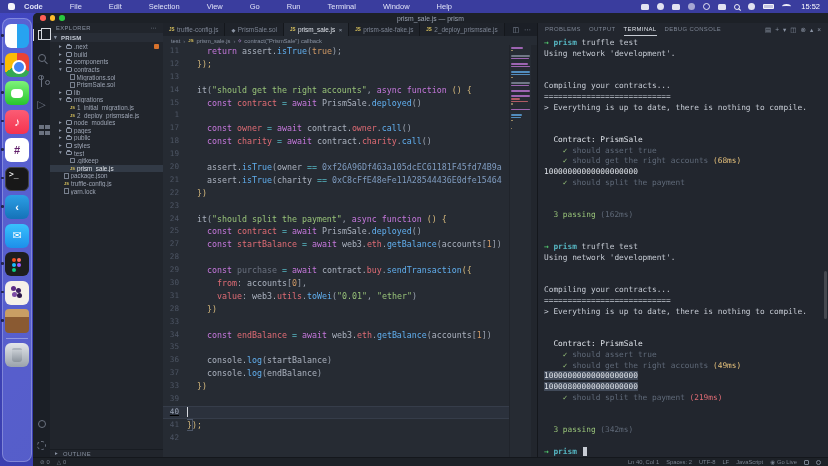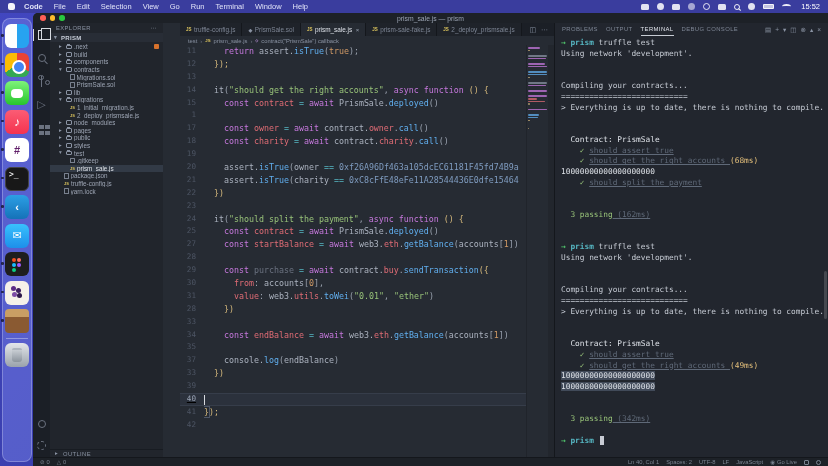--- a/index.html
+++ b/index.html
@@ -6,21 +6,21 @@
   html,body { width:828px; height:466px; overflow:hidden; background:#2e339f;
     font-family:"Liberation Sans", sans-serif; }
   .screen { position:relative; width:828px; height:466px;
     background:linear-gradient(135deg,#4247c0 0%,#3a3fae 40%,#2c31a0 100%); }
 
   
   .menubar { position:absolute; left:0; top:0; width:828px; height:13px;
     background:#3a3d9e; display:flex; align-items:center; padding:0 8px;
     color:#eef0ff; font-size:7.5px; z-index:30; }
   .apple-blob { width:7px; height:7px; background:#fff; border-radius:2px 3px 2px 2px; margin-right:9px; opacity:.95; }
-  .menu-items { display:flex; gap:11px; }
+  .menu-items { display:flex; gap:27px; }
   .menu-item { opacity:.92; }
   .menu-item.app-name { font-weight:bold; }
   .mb-right { margin-left:auto; display:flex; align-items:center; gap:8px; }
   .mb-icon { display:inline-block; width:8px; height:6px; background:rgba(255,255,255,.85); border-radius:1.5px; }
   .mb-icon.ic-globe,.mb-icon.ic-record,.mb-icon.ic-focus,.mb-icon.ic-moon { width:7px;height:7px;border-radius:50%; }
   .mb-icon.ic-record { background:rgba(255,255,255,.55); }
   .mb-icon.ic-focus { background:none; border:1.5px solid rgba(255,255,255,.85); }
   .mb-icon.ic-spotlight { background:none; border:1.3px solid rgba(255,255,255,.9); width:6px;height:6px;border-radius:50%; position:relative; }
   .mb-icon.ic-spotlight::after { content:''; position:absolute; right:-2px; bottom:-2px; width:3px;height:1.3px;background:rgba(255,255,255,.9); transform:rotate(40deg); }
   .mb-icon.ic-wifi { background:none; border-top:2px solid rgba(255,255,255,.9); border-radius:50% 50% 0 0; width:9px; height:5px; }
@@ -109,21 +109,21 @@
   .tw-folder { width:6px; height:4.5px; border:0.8px solid #8a93a3; border-radius:1px; position:relative; }
   .tw-folder::before { content:''; position:absolute; left:0; top:-1.6px; width:2.5px; height:1.2px; background:#8a93a3; }
   .tw-file { width:4.5px; height:5.5px; border:0.8px solid #79818f; border-radius:0.5px; margin-left:5px; }
   .tw-filejs { font-size:4px; font-weight:bold; color:#d8c15c; margin-left:5px; }
   .tree-label { overflow:hidden; }
   .tree-badge { width:5px; height:5px; background:#d7722c; border-radius:1px; margin-left:auto; margin-right:4px; }
   .outline-row { height:8px; display:flex; align-items:center; gap:3px; padding:0 5px; font-size:5.8px;
     letter-spacing:.4px; color:#8a93a3; border-top:1px solid #181c22; }
 
   
-  .editor-group { width:374px; flex:0 0 auto; display:flex; flex-direction:column; min-width:0; background:#262b33;margin-left:17px; }
+  .editor-group { width:374px; flex:0 0 auto; display:flex; flex-direction:column; min-width:0; background:#262b33; }
   .tabsbar { height:13px; background:#1b1f26; display:flex; align-items:stretch; flex:0 0 auto; }
   .tab { display:flex; align-items:center; gap:2.5px; padding:0 6px; font-size:6.4px; color:#7d8594;
     border-right:1px solid #14171c; background:#1f232a; white-space:nowrap; }
   .tab.active { background:#262b33; color:#dde1e8; }
   .file-ic { font-size:4.5px; font-weight:bold; color:#d8c15c; }
   .fk-sol { color:#8a93a3; font-size:5px; }
   .tab-close { font-size:6px; color:#9aa3b2; margin-left:1px; }
   .tabs-right { margin-left:auto; display:flex; align-items:center; gap:5px; padding:0 6px; color:#8a93a3; font-size:7px; }
   .breadcrumbs { height:9px; display:flex; align-items:center; gap:3px; padding:0 8px; font-size:5.8px; color:#8a93a3;
     flex:0 0 auto; white-space:nowrap; }
@@ -154,21 +154,21 @@
   .panel { flex:1; background:#22262e; border-left:1px solid #14171c; display:flex; flex-direction:column; min-width:0; }
   .panel-header { height:13px; display:flex; align-items:center; padding:0 7px; gap:8px; flex:0 0 auto; }
   .panel-tab { font-size:5.9px; letter-spacing:.4px; color:#7d8594; height:100%; display:flex; align-items:center;
     border-bottom:1px solid transparent; }
   .panel-tab.active { color:#dde1e8; border-bottom-color:#c7ccd4; }
   .panel-actions { margin-left:auto; display:flex; gap:4px; color:#8a93a3; font-size:6.5px; align-items:center; }
   .terminal { flex:1; font-family:"DejaVu Sans Mono",monospace; font-size:7.8px; line-height:10.75px;
     padding:2px 0 0 6px; overflow:hidden; position:relative; }
   .t-line { white-space:pre; height:10.75px; }
   .t-green { color:#4fc06a; font-weight:bold; } .t-cyan { color:#56b6c2; font-weight:bold; }
-  .t-plain { color:#c5cad3; } .t-bright { color:#dfe3e9; } .t-dim { color:#5f6978;text-decoration:underline; }
+  .t-plain { color:#c5cad3; } .t-bright { color:#dfe3e9; } .t-dim { color:#5f6978; }
   .t-yellow { color:#e5c07b; } .t-red { color:#e06c75; }
   .t-pass { color:#98c379; }
   .t-sel { background:#414a59; }
   .t-cursor { display:inline-block; width:4.5px; height:9px; background:#c8ccd4; vertical-align:middle; margin-left:1px; }
   .term-scrollbar { position:absolute; right:1px; top:258px; width:3px; height:48px; background:rgba(255,255,255,.16); border-radius:2px; }
 
   
   .statusbar { height:9px; background:#1d2127; border-top:1px solid #14171c; display:flex; align-items:center;
     padding:0 7px; font-size:5.8px; color:#79828f; flex:0 0 auto; }
   .sb-left, .sb-right { display:flex; align-items:center; gap:7px; }
@@ -459,20 +459,21 @@
               <div class="code-line"><span class="gutter">25</span><span class="code-text"><span class="c-plain">    </span><span class="c-kw">const</span><span class="c-var"> contract </span><span class="c-cyan">=</span><span class="c-kw"> await</span><span class="c-plain"> PrismSale.</span><span class="c-fn">deployed</span><span class="c-punct">()</span></span></div>
               <div class="code-line"><span class="gutter">27</span><span class="code-text"><span class="c-plain">    </span><span class="c-kw">const</span><span class="c-var"> startBalance </span><span class="c-cyan">=</span><span class="c-kw"> await</span><span class="c-plain"> web3.</span><span class="c-var">eth</span><span class="c-punct">.</span><span class="c-fn">getBalance</span><span class="c-punct">(</span><span class="c-plain">accounts</span><span class="c-punct">[</span><span class="c-num">1</span><span class="c-punct">])</span></span></div>
               <div class="code-line"><span class="gutter">28</span><span class="code-text"></span></div>
               <div class="code-line"><span class="gutter">29</span><span class="code-text"><span class="c-plain">    </span><span class="c-kw">const</span><span class="c-dim"> purchase </span><span class="c-cyan">=</span><span class="c-kw"> await</span><span class="c-plain"> contract.</span><span class="c-var">buy</span><span class="c-punct">.</span><span class="c-fn">sendTransaction</span><span class="c-gold">({</span></span></div>
               <div class="code-line"><span class="gutter">30</span><span class="code-text"><span class="c-plain">      </span><span class="c-var">from</span><span class="c-punct">: </span><span class="c-plain">accounts</span><span class="c-punct">[</span><span class="c-num">0</span><span class="c-punct">],</span></span></div>
               <div class="code-line"><span class="gutter">31</span><span class="code-text"><span class="c-plain">      </span><span class="c-var">value</span><span class="c-punct">: </span><span class="c-plain">web3.</span><span class="c-var">utils</span><span class="c-punct">.</span><span class="c-fn">toWei</span><span class="c-punct">(</span><span class="c-str">"0.01"</span><span class="c-punct">, </span><span class="c-str">"ether"</span><span class="c-punct">)</span></span></div>
               <div class="code-line"><span class="gutter">28</span><span class="code-text"><span class="c-gold">    })</span></span></div>
               <div class="code-line"><span class="gutter">33</span><span class="code-text"></span></div>
               <div class="code-line"><span class="gutter">34</span><span class="code-text"><span class="c-plain">    </span><span class="c-kw">const</span><span class="c-var"> endBalance </span><span class="c-cyan">=</span><span class="c-kw"> await</span><span class="c-plain"> web3.</span><span class="c-var">eth</span><span class="c-punct">.</span><span class="c-fn">getBalance</span><span class="c-punct">(</span><span class="c-plain">accounts</span><span class="c-punct">[</span><span class="c-num">1</span><span class="c-punct">])</span></span></div>
               <div class="code-line"><span class="gutter">35</span><span class="code-text"></span></div>
+              <div class="code-line"><span class="gutter">36</span><span class="code-text"><span class="c-plain">    console.</span><span class="c-fn">log</span><span class="c-punct">(</span><span class="c-plain">startBalance</span><span class="c-punct">)</span></span></div>
               <div class="code-line"><span class="gutter">37</span><span class="code-text"><span class="c-plain">    console.</span><span class="c-fn">log</span><span class="c-punct">(</span><span class="c-plain">endBalance</span><span class="c-punct">)</span></span></div>
               <div class="code-line"><span class="gutter">33</span><span class="code-text"><span class="c-gold">  })</span></span></div>
               <div class="code-line"><span class="gutter">39</span><span class="code-text"></span></div>
               <div class="code-line current"><span class="gutter">40</span><span class="code-text"><span class="cursor"></span></span></div>
               <div class="code-line"><span class="gutter">41</span><span class="code-text"><span class="c-goldm">}</span><span class="c-gold">);</span></span></div>
               <div class="code-line"><span class="gutter">42</span><span class="code-text"></span></div>
             </div>
           <div class="minimap">
               <div class="mm-line" style="width: 11.78px; background: rgb(198, 120, 221);"></div>
               <div class="mm-line" style="width: 1.9px; background: rgb(215, 186, 125);"></div>
@@ -556,20 +557,21 @@
             <div class="t-line"><span class="t-plain">Compiling your contracts...</span></div>
             <div class="t-line"><span class="t-plain">===========================</span></div>
             <div class="t-line"><span class="t-plain">&gt; Everything is up to date, there is nothing to compile.</span></div>
             <div class="t-line">&nbsp;</div>
             <div class="t-line">&nbsp;</div>
             <div class="t-line"><span class="t-bright">  Contract: PrismSale</span></div>
             <div class="t-line"><span class="t-pass">    ✓ </span><span class="t-dim">should assert true</span></div>
             <div class="t-line"><span class="t-pass">    ✓ </span><span class="t-dim">should get the right accounts </span><span class="t-yellow">(49ms)</span></div>
             <div class="t-line"><span class="t-sel"><span class="t-bright">10000000000000000000</span></span></div>
             <div class="t-line"><span class="t-sel"><span class="t-bright">10000800000000000000</span></span></div>
+            <div class="t-line"><span class="t-pass">    ✓ </span><span class="t-dim">should split the payment </span><span class="t-red">(219ms)</span></div>
             <div class="t-line">&nbsp;</div>
             <div class="t-line">&nbsp;</div>
             <div class="t-line"><span class="t-pass">  3 passing</span><span class="t-dim"> (342ms)</span></div>
             <div class="t-line">&nbsp;</div>
             <div class="t-line"><span class="t-green">→ </span><span class="t-cyan">prism</span><span class="t-plain"> </span><span class="t-cursor"></span></div>
           </div>
         <div class="term-scrollbar"></div>
       </div>
     </div>
 

